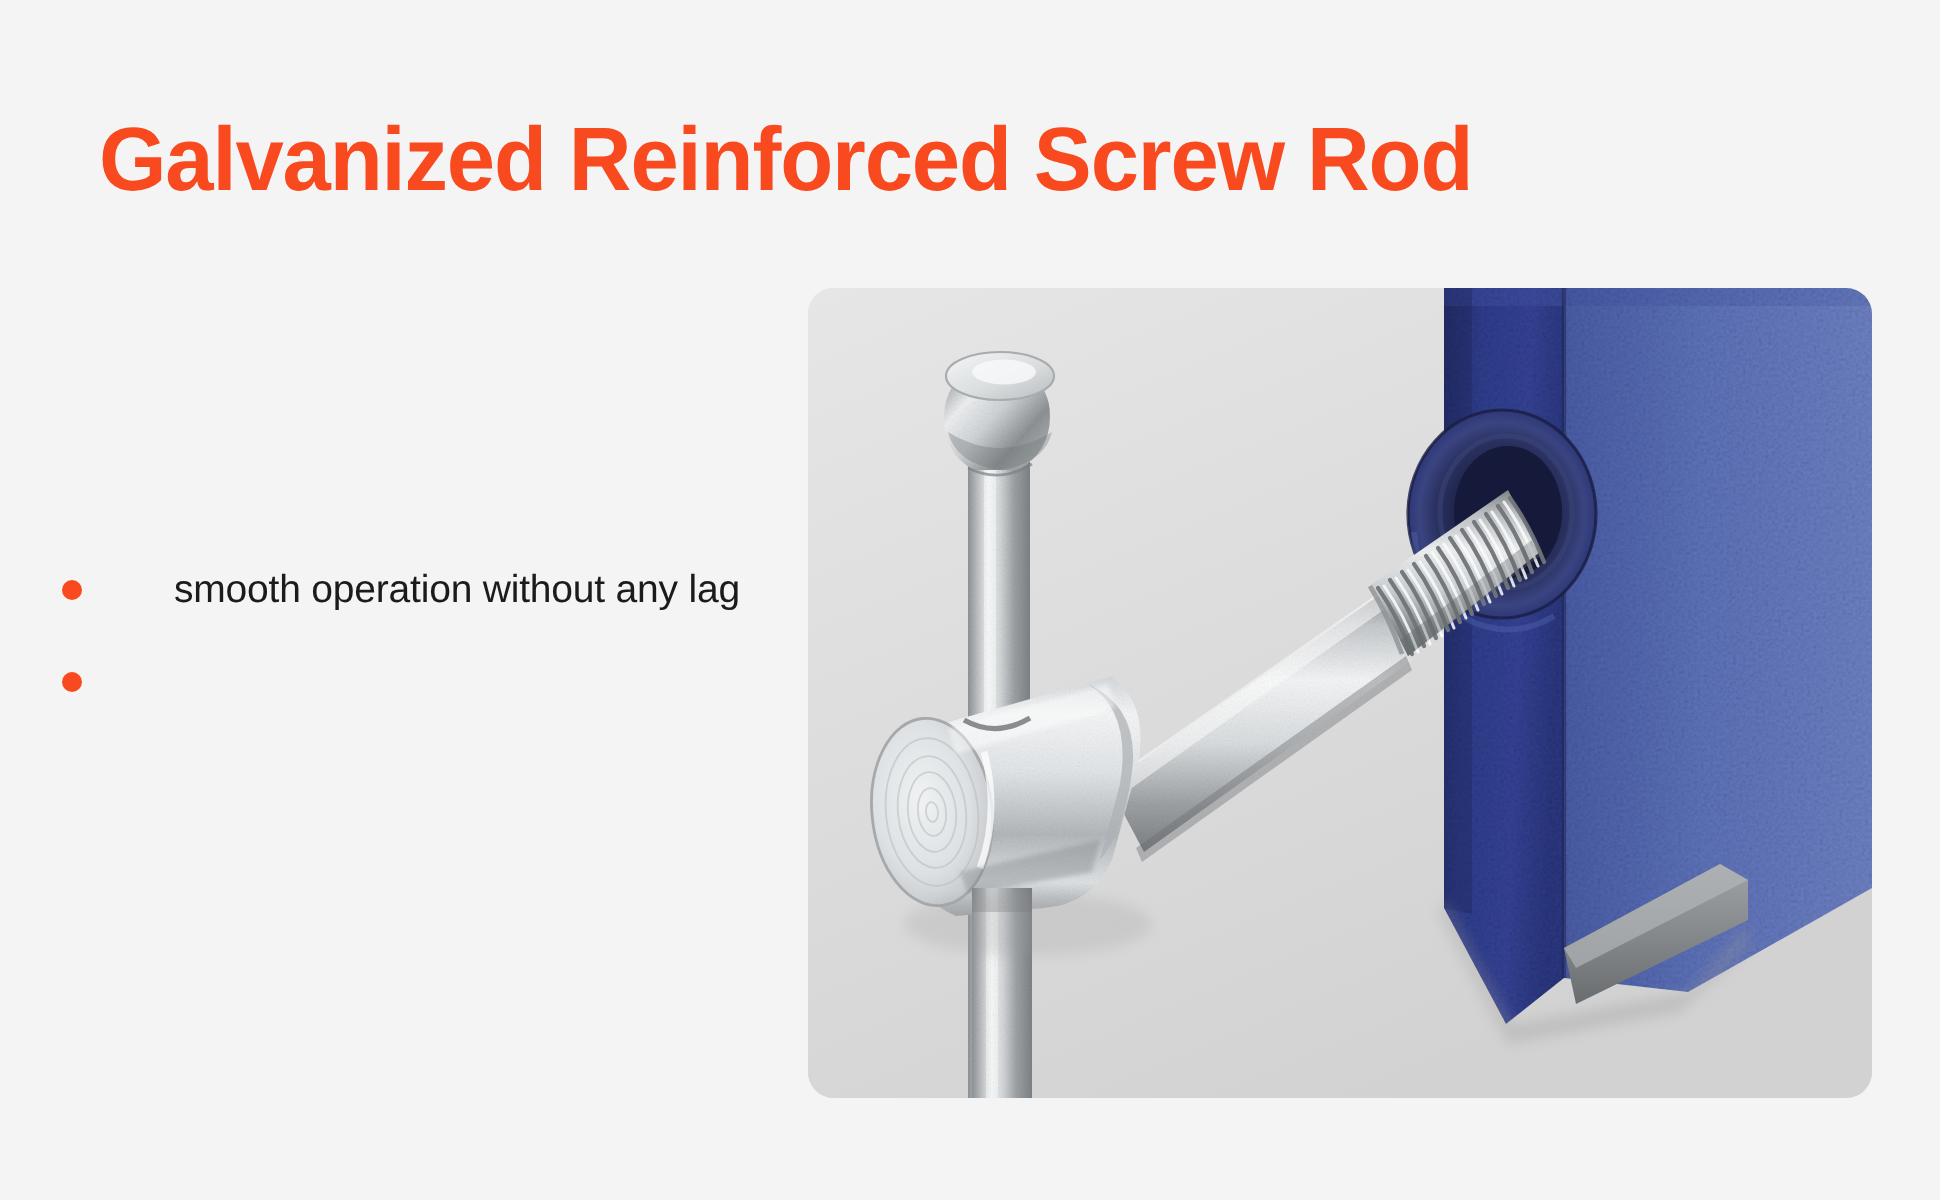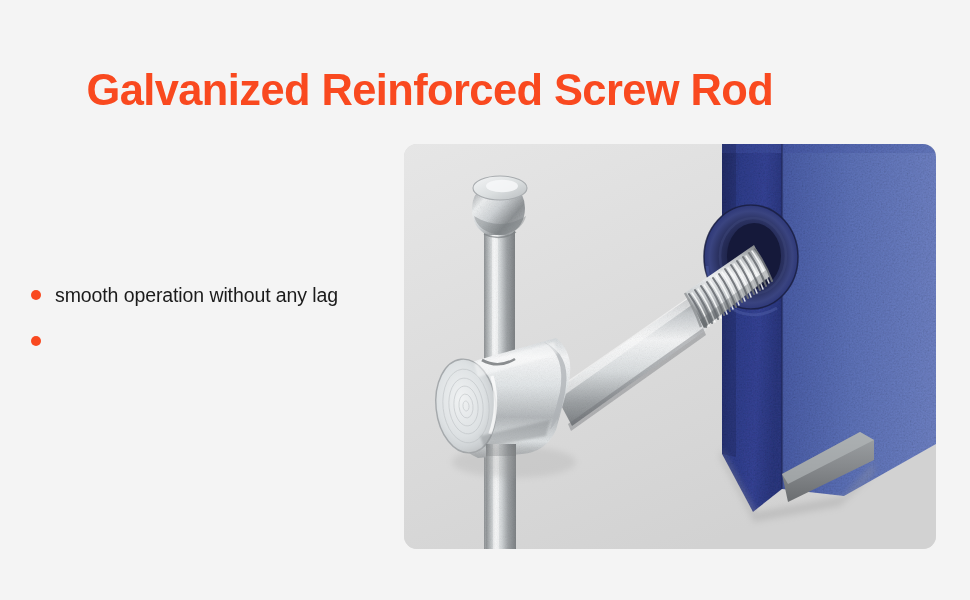--- a/index.html
+++ b/index.html
@@ -11,23 +11,23 @@
 
   body {
     background:#f4f4f4;
     font-family:"Liberation Sans", sans-serif;
     position:relative;
   }
 
   
   .title-row {
     position:absolute;
-    left:0; top:66px;
+    left:0; top:56px;
     width:786px;
-    text-align:right;
+    text-align:center;
   }
   .title {
     display:inline-block;
     color:#f9491f;
     font-size:45px;
     font-weight:bold;
     letter-spacing:-0.6px;
     line-height:1.05;
     white-space:nowrap;
     transform:scaleX(0.965);
@@ -54,20 +54,21 @@
     background:#f9491f;
     margin-top:7px;
     margin-right:14px;
   }
   .feature-text {
     color:#1b1b1b;
     font-size:19.5px;
     line-height:25px;
     letter-spacing:-0.1px;
     white-space:pre-line;
+    margin-left:32px;
   }
 
   
   .photo {
     position:absolute;
     left:404px; top:144px;
     width:532px; height:405px;
     border-radius:13px;
     overflow:hidden;
     background:#dcdcdc;

